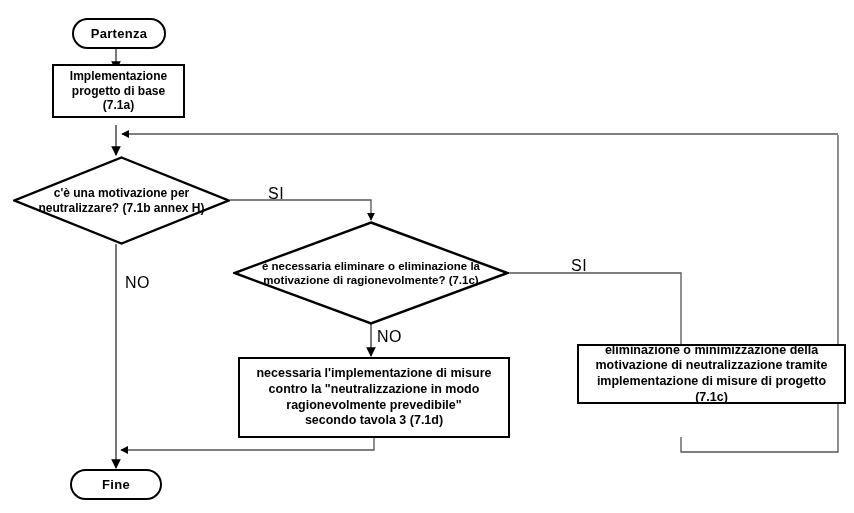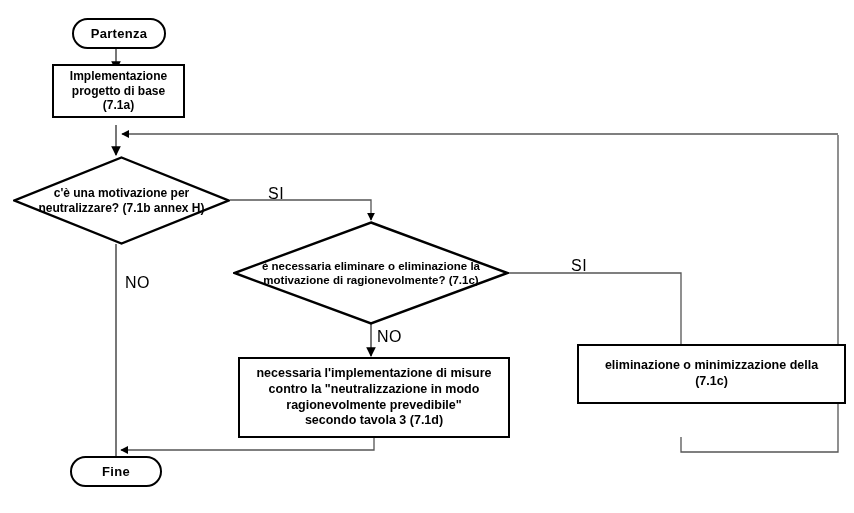--- a/index.html
+++ b/index.html
@@ -134,25 +134,27 @@
       <span>necessaria l'implementazione di misure</span>
       <span>contro la "neutralizzazione in modo</span>
       <span>ragionevolmente prevedibile"</span>
       <span>secondo tavola 3 (7.1d)</span>
     </div>
   </div>
 
   <div class="node process small" style="left:551px;top:344px;width:269px;height:60px;margin-left:26px;">
     <div class="txt">
       <span>eliminazione o minimizzazione della</span>
+      <span>motivazione di neutralizzazione tramite</span>
+      <span>implementazione di misure di progetto</span>
       <span>(7.1c)</span>
     </div>
   </div>
 
-  <div class="node terminal" style="left:70px;top:456px;width:92px;height:31px;align-items:center;">
+  <div class="node terminal" style="left:70px;top:469px;width:92px;height:31px;align-items:center;">
     <span class="txt">Fine</span>
   </div>
 
   <div class="edge-label" style="left:268px;top:185px;">SI</div>
 
   <div class="edge-label" style="left:125px;top:274px;">NO</div>
 
   <div class="edge-label" style="left:571px;top:257px;">SI</div>
 
   <div class="edge-label" style="left:377px;top:328px;">NO</div>

